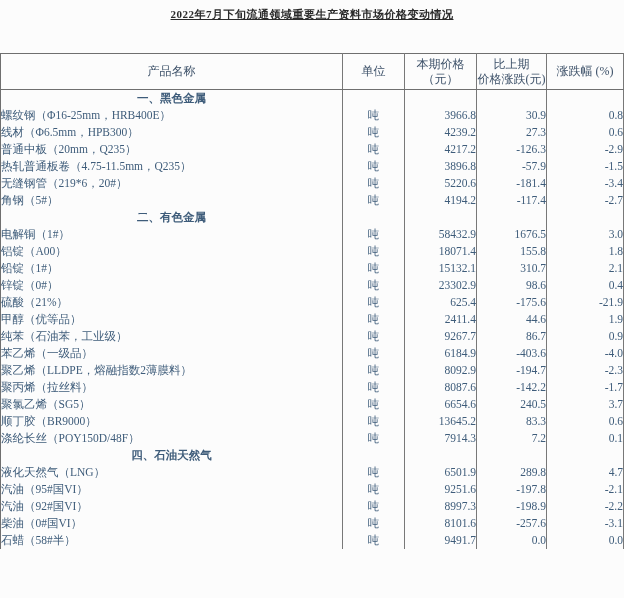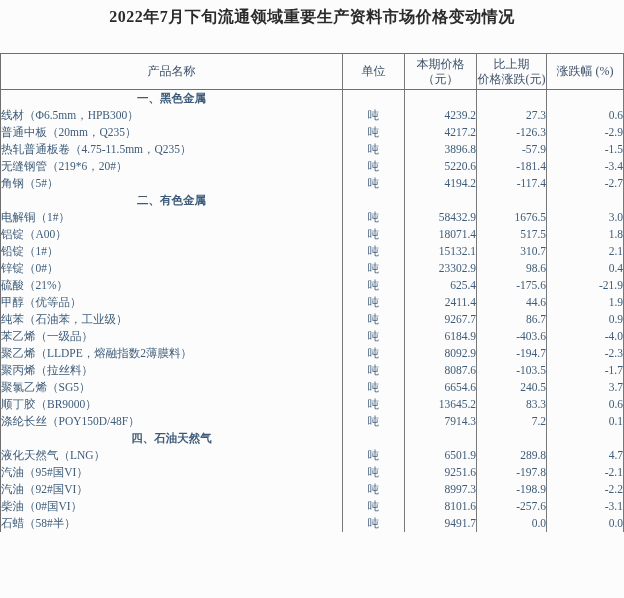--- a/index.html
+++ b/index.html
@@ -3,22 +3,22 @@
 <meta charset="utf-8">
 <style>
   html, body { margin:0; padding:0; background:#ffffff; }
   .page {
     position:relative; width:624px; height:598px;
     background:#fcfcfc; overflow:hidden;
     font-family:"Liberation Serif","DejaVu Serif",serif;
   }
   .title {
     position:absolute; top:7px; left:0; width:100%;
-    text-align:center; font-size:16px; font-weight:bold;
-    color:#2a2a2a; letter-spacing:0.5px;
+    text-align:center; font-size:11px; font-weight:bold;
+    color:#2a2a2a; letter-spacing:0.5px;text-decoration:underline;
   }
   table.price-table {
     position:absolute; top:53px; left:0; width:623px;
     border-collapse:collapse; table-layout:fixed;
     border-top:1px solid #6f6f6f; border-left:1px solid #6f6f6f;
   }
   .price-table th, .price-table td {
     border-right:1px solid #787878;
     padding:0; margin:0; overflow:hidden; white-space:nowrap;
   }
@@ -68,20 +68,27 @@
     </thead>
     <tbody>
         <tr>
           <td class="section-label">一、黑色金属</td>
           <td class="cell-unit"></td>
           <td class="num"></td>
           <td class="num"></td>
           <td class="num"></td>
         </tr>
         <tr>
+          <td class="item-name">螺纹钢（Φ16-25mm，HRB400E）</td>
+          <td class="cell-unit">吨</td>
+          <td class="num">3966.8</td>
+          <td class="num">30.9</td>
+          <td class="num">0.8</td>
+        </tr>
+        <tr>
           <td class="item-name">线材（Φ6.5mm，HPB300）</td>
           <td class="cell-unit">吨</td>
           <td class="num">4239.2</td>
           <td class="num">27.3</td>
           <td class="num">0.6</td>
         </tr>
         <tr>
           <td class="item-name">普通中板（20mm，Q235）</td>
           <td class="cell-unit">吨</td>
           <td class="num">4217.2</td>
@@ -120,21 +127,21 @@
           <td class="item-name">电解铜（1#）</td>
           <td class="cell-unit">吨</td>
           <td class="num">58432.9</td>
           <td class="num">1676.5</td>
           <td class="num">3.0</td>
         </tr>
         <tr>
           <td class="item-name">铝锭（A00）</td>
           <td class="cell-unit">吨</td>
           <td class="num">18071.4</td>
-          <td class="num">517.5</td>
+          <td class="num">155.8</td>
           <td class="num">1.8</td>
         </tr>
         <tr>
           <td class="item-name">铅锭（1#）</td>
           <td class="cell-unit">吨</td>
           <td class="num">15132.1</td>
           <td class="num">310.7</td>
           <td class="num">2.1</td>
         </tr>
         <tr>
@@ -176,21 +183,21 @@
           <td class="item-name">聚乙烯（LLDPE，熔融指数2薄膜料）</td>
           <td class="cell-unit">吨</td>
           <td class="num">8092.9</td>
           <td class="num">-194.7</td>
           <td class="num">-2.3</td>
         </tr>
         <tr>
           <td class="item-name">聚丙烯（拉丝料）</td>
           <td class="cell-unit">吨</td>
           <td class="num">8087.6</td>
-          <td class="num">-103.5</td>
+          <td class="num">-142.2</td>
           <td class="num">-1.7</td>
         </tr>
         <tr>
           <td class="item-name">聚氯乙烯（SG5）</td>
           <td class="cell-unit">吨</td>
           <td class="num">6654.6</td>
           <td class="num">240.5</td>
           <td class="num">3.7</td>
         </tr>
         <tr>

